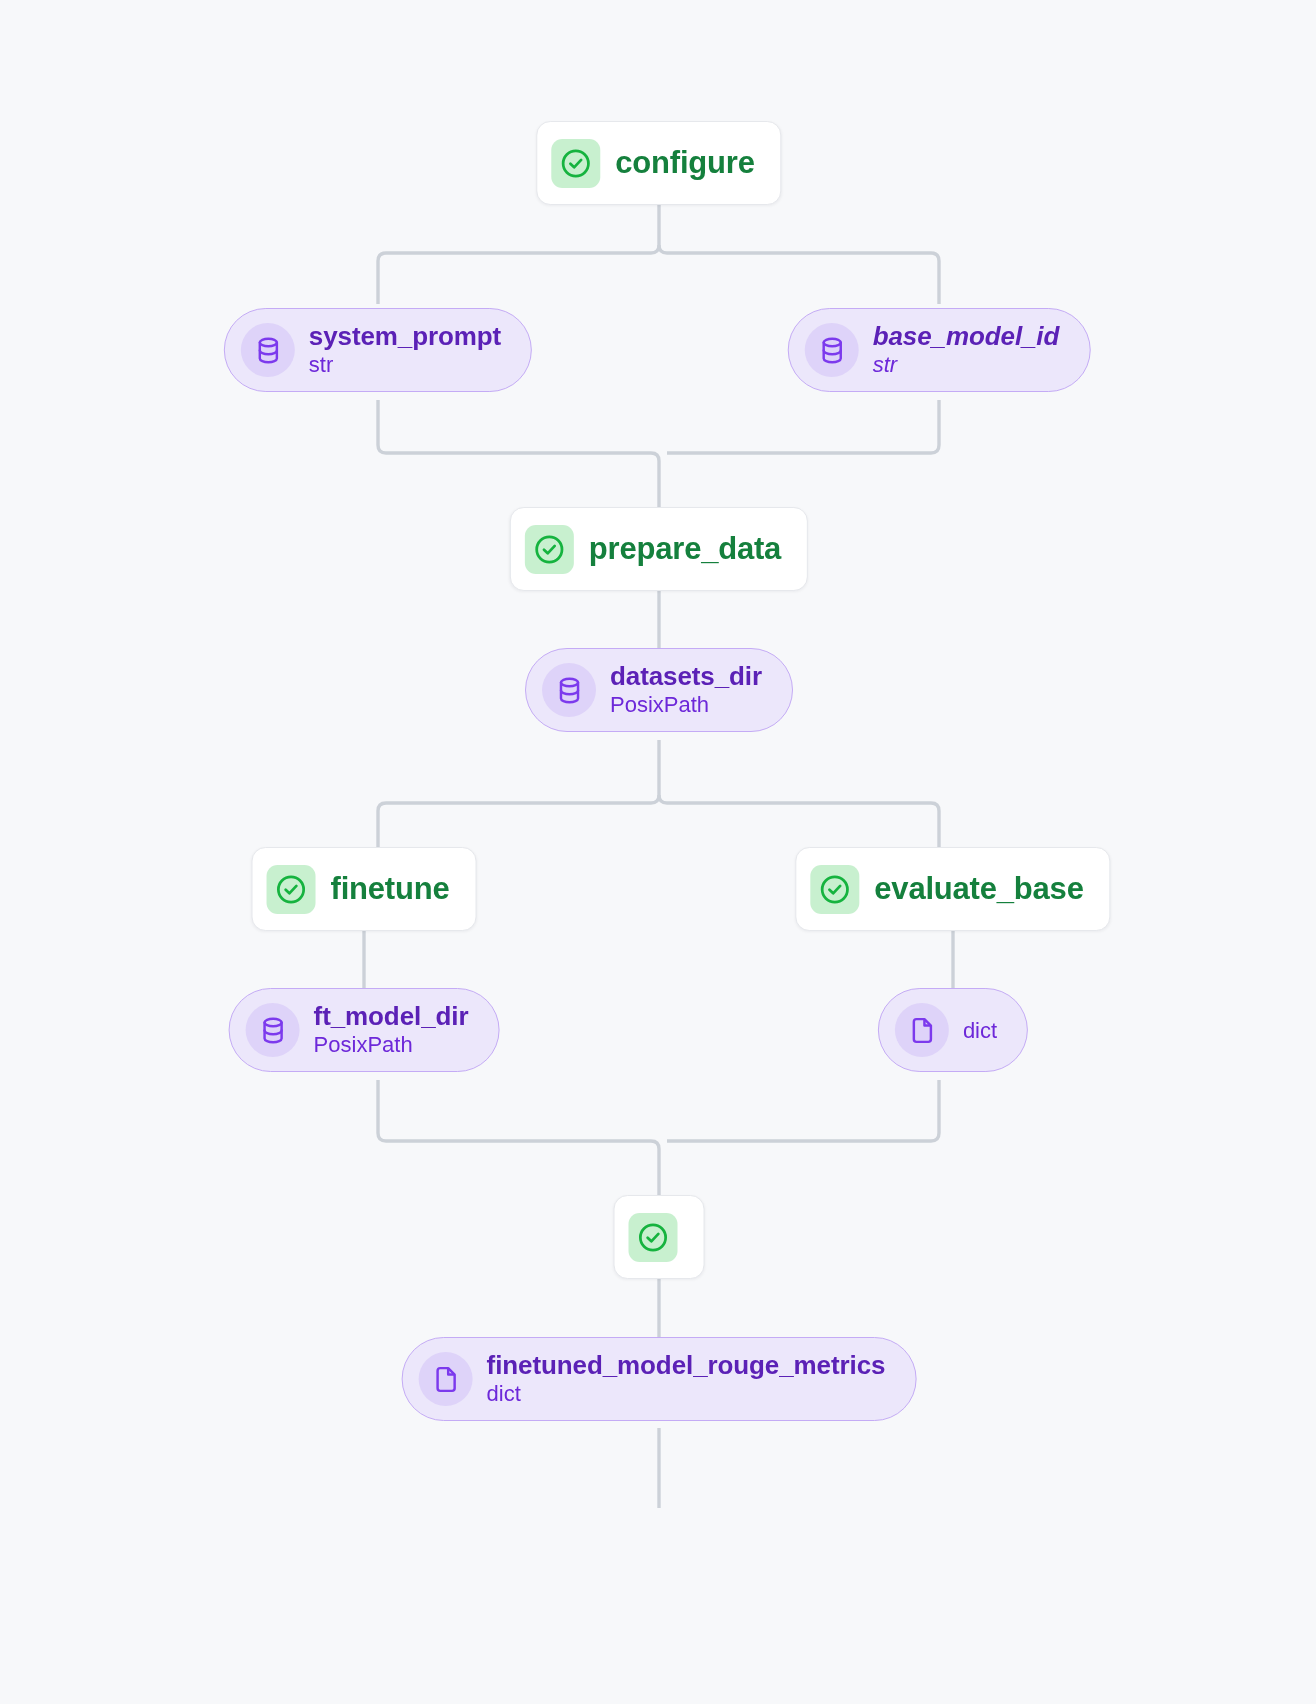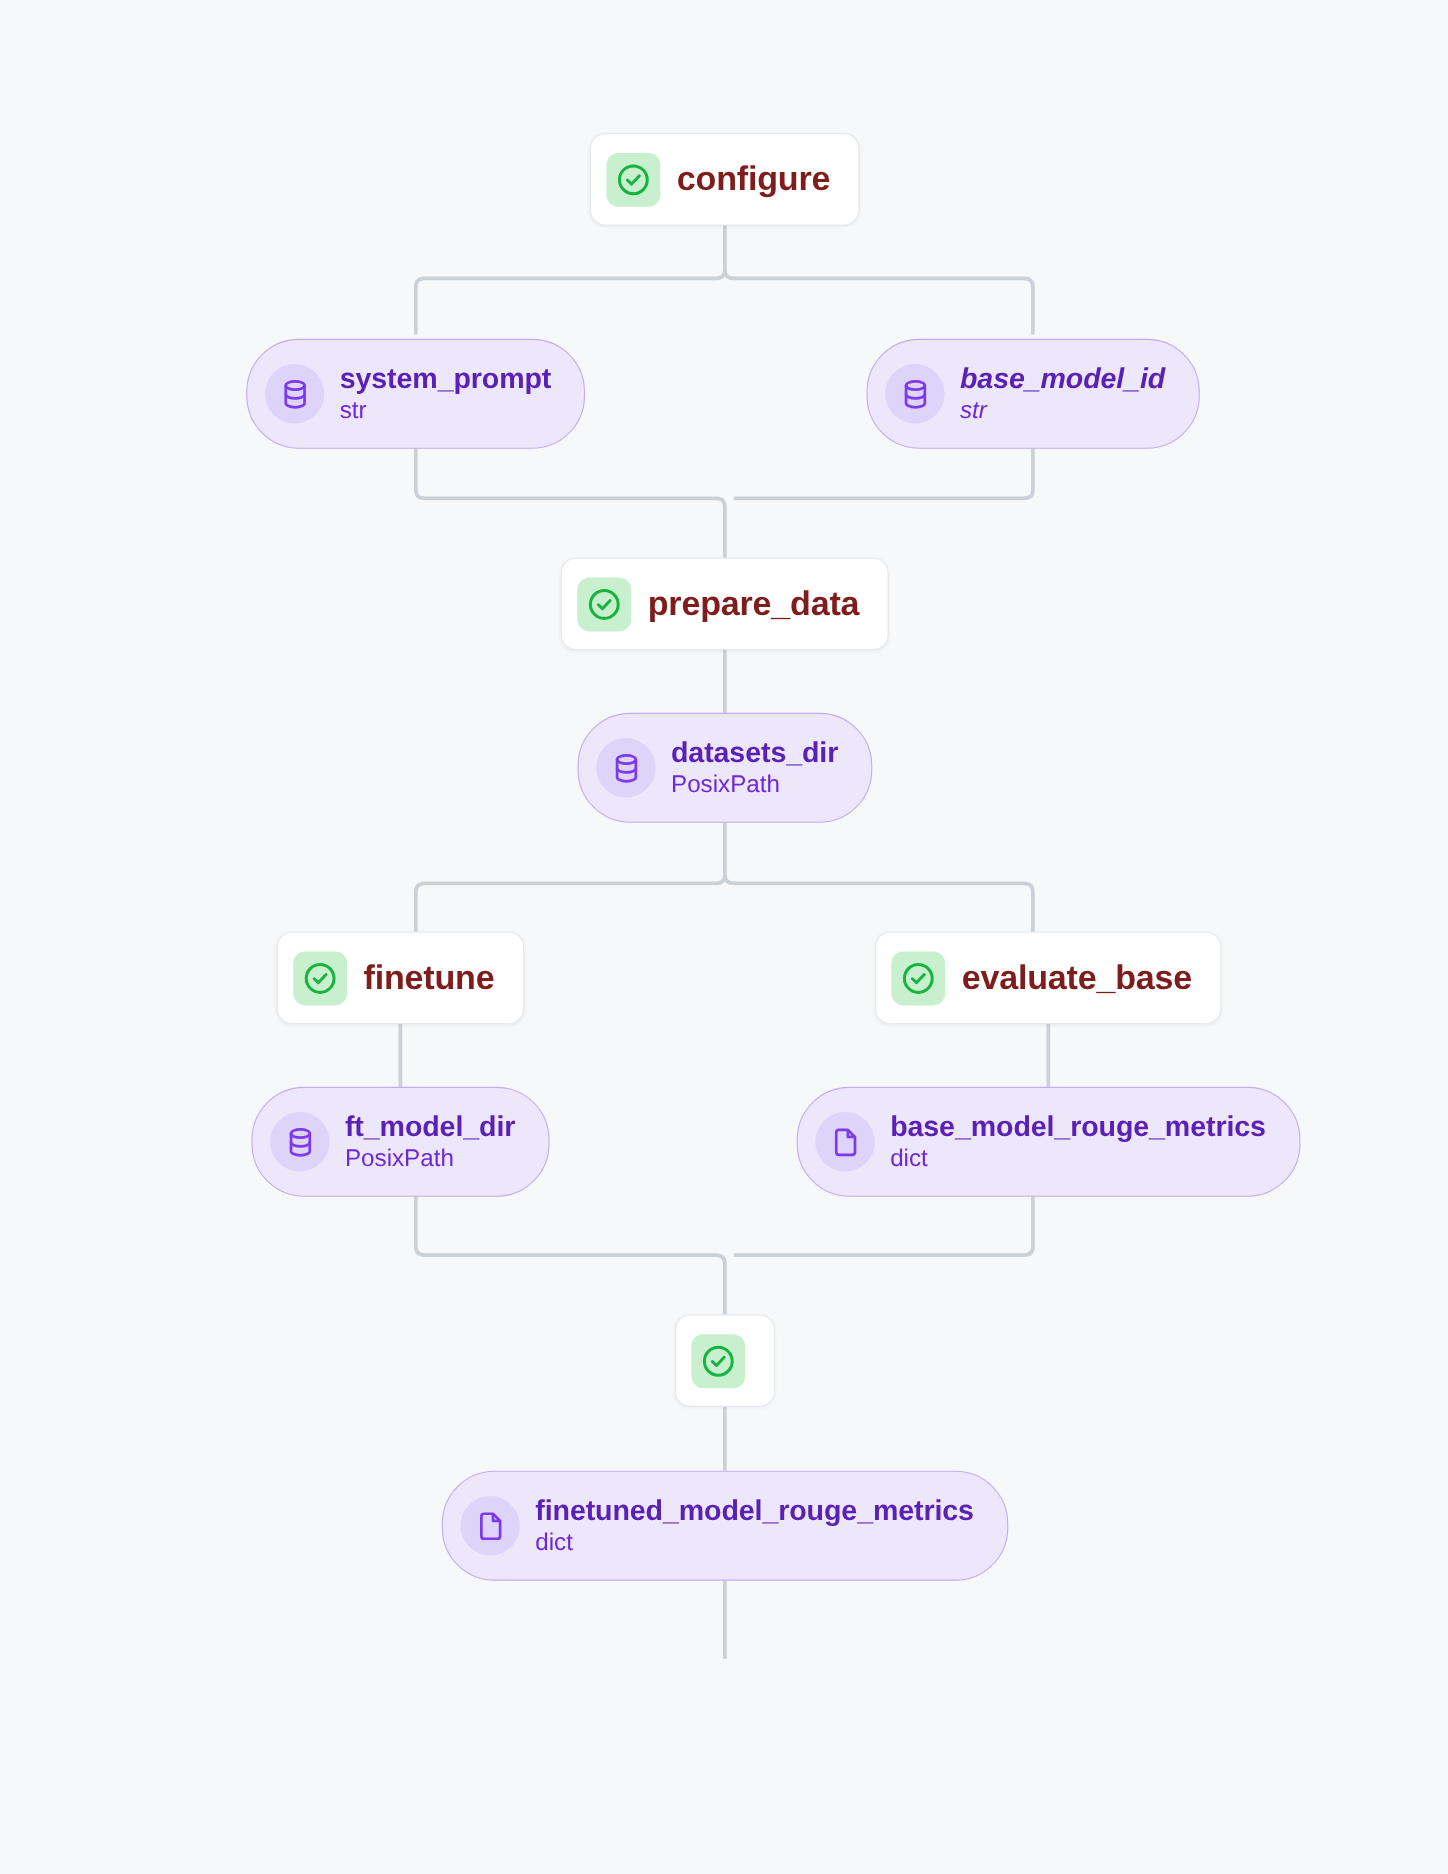--- a/index.html
+++ b/index.html
@@ -60,34 +60,34 @@
     border-radius: 11px;
     background: #c8f0cf;
     display: flex;
     align-items: center;
     justify-content: center;
     flex: 0 0 auto;
   }
   .step-label {
     font-size: 31px;
     font-weight: bold;
-    color: #7f1d1d;
+    color: #15803d;
     letter-spacing: -0.2px;
     white-space: nowrap;
     text-align: right;
   }
 
   
   .artifact-node {
     background: #ece7fb;
     border: 1.6px solid #c4abf5;
     border-radius: 48px;
     padding: 12px 30px 12px 16px;
     gap: 14px;
-    height: 100px;
+    height: 84px;
   }
   .artifact-icon-wrap {
     width: 54px;
     height: 54px;
     border-radius: 50%;
     background: #ded3f9;
     display: flex;
     align-items: center;
     justify-content: center;
     flex: 0 0 auto;
@@ -243,21 +243,20 @@
 
   <div class="node artifact-node" style="left:953px; top:988px;">
     <span class="artifact-icon-wrap">
       <svg width="31" height="31" viewBox="0 0 24 24" fill="none">
         <path d="M13.6 3.2 H7.4 C6.2 3.2 5.4 4.05 5.4 5.2 V18.8 C5.4 19.95 6.2 20.8 7.4 20.8 H16.6
                  C17.8 20.8 18.6 19.95 18.6 18.8 V8.2 Z" stroke="#7c3aed" stroke-width="1.9" stroke-linejoin="round"></path>
         <path d="M13.6 3.2 V8.2 H18.6" stroke="#7c3aed" stroke-width="1.9" stroke-linejoin="round"></path>
       </svg>
     </span>
     <span class="artifact-text">
-      <span class="artifact-name">base_model_rouge_metrics</span>
       <span class="artifact-type">dict</span>
     </span>
   </div>
 
   <div class="node step-node" style="left:659px; top:1195px;">
     <span class="step-icon-wrap">
       <svg width="33" height="33" viewBox="0 0 24 24" fill="none">
         <circle cx="12" cy="12" r="9.2" stroke="#16b33f" stroke-width="2"></circle>
         <path d="M8.1 12.2 L10.8 14.8 L15.9 9.4" stroke="#16b33f" stroke-width="2" stroke-linecap="round" stroke-linejoin="round"></path>
       </svg>

